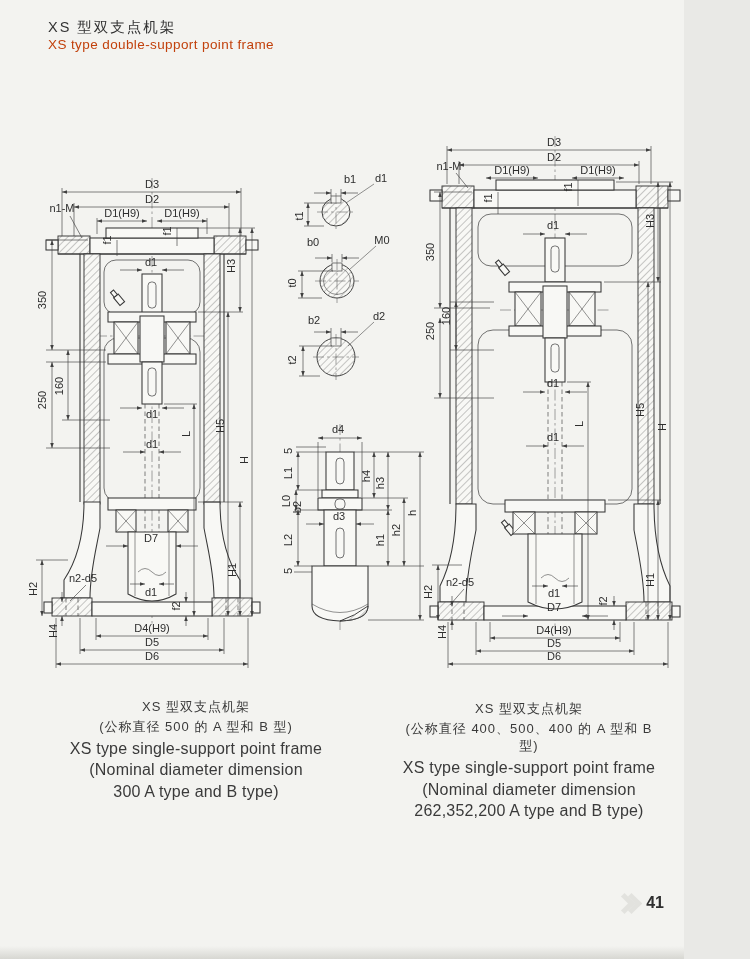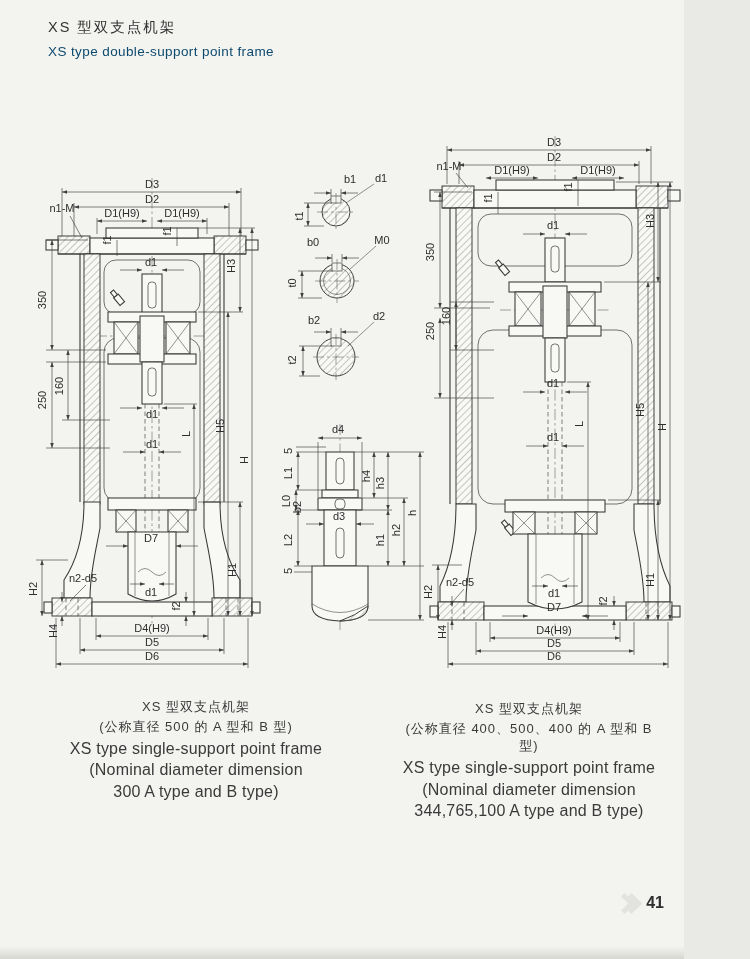--- a/index.html
+++ b/index.html
@@ -1,21 +1,21 @@
 <!DOCTYPE html>
 <html><head>
 <meta charset="utf-8">
 <style>
   html,body{margin:0;padding:0;}
   body{width:750px;height:959px;overflow:hidden;background:#e9e9e6;}
   .page{position:relative;width:684px;height:959px;background:#f3f3f0;
         font-family:"Liberation Sans",sans-serif;color:#2e2e2e;}
   .titleblock{position:absolute;left:48px;top:18px;}
   .title-cn{font-size:14.5px;letter-spacing:2px;color:#333;}
-  .title-en{font-size:13.5px;margin-top:7px;color:#0c4a6e;letter-spacing:.4px;}
+  .title-en{font-size:13.5px;color:#c2410c;letter-spacing:.4px;}
   .caption{position:absolute;text-align:center;line-height:1.32;color:#3a3a3a;}
   .cap-left{left:66px;top:698px;width:260px;}
   .cap-right{left:399px;top:700px;width:260px;}
   .cap-cn{font-size:13px;letter-spacing:1px;margin-bottom:3px;}
   .cap-en{font-size:16px;letter-spacing:.2px;}
   .pagenum{position:absolute;right:20px;top:894px;display:flex;align-items:center;gap:7px;}
   .chevwrap{display:flex;}
   .chev{display:inline-block;width:10px;height:10px;border-top:5px solid #e2e2de;
         border-right:5px solid #e2e2de;transform:rotate(45deg);}
   .chev+.chev{margin-left:-8px;}
@@ -474,21 +474,21 @@
     <div class="cap-en">XS type single-support point frame</div>
     <div class="cap-en">(Nominal diameter dimension</div>
     <div class="cap-en">300 A type and B type)</div>
   </div>
 
   <div class="caption cap-right">
     <div class="cap-cn">XS 型双支点机架</div>
     <div class="cap-cn">(公称直径 400、500、400 的 A 型和 B 型)</div>
     <div class="cap-en">XS type single-support point frame</div>
     <div class="cap-en">(Nominal diameter dimension</div>
-    <div class="cap-en">344,765,100 A type and B type)</div>
+    <div class="cap-en">262,352,200 A type and B type)</div>
   </div>
 
   <div class="pagenum">
     <span class="chevwrap">
       <span class="chev"></span>
         <span class="chev"></span>
     </span>
     <span class="pn">41</span>
   </div>
 

